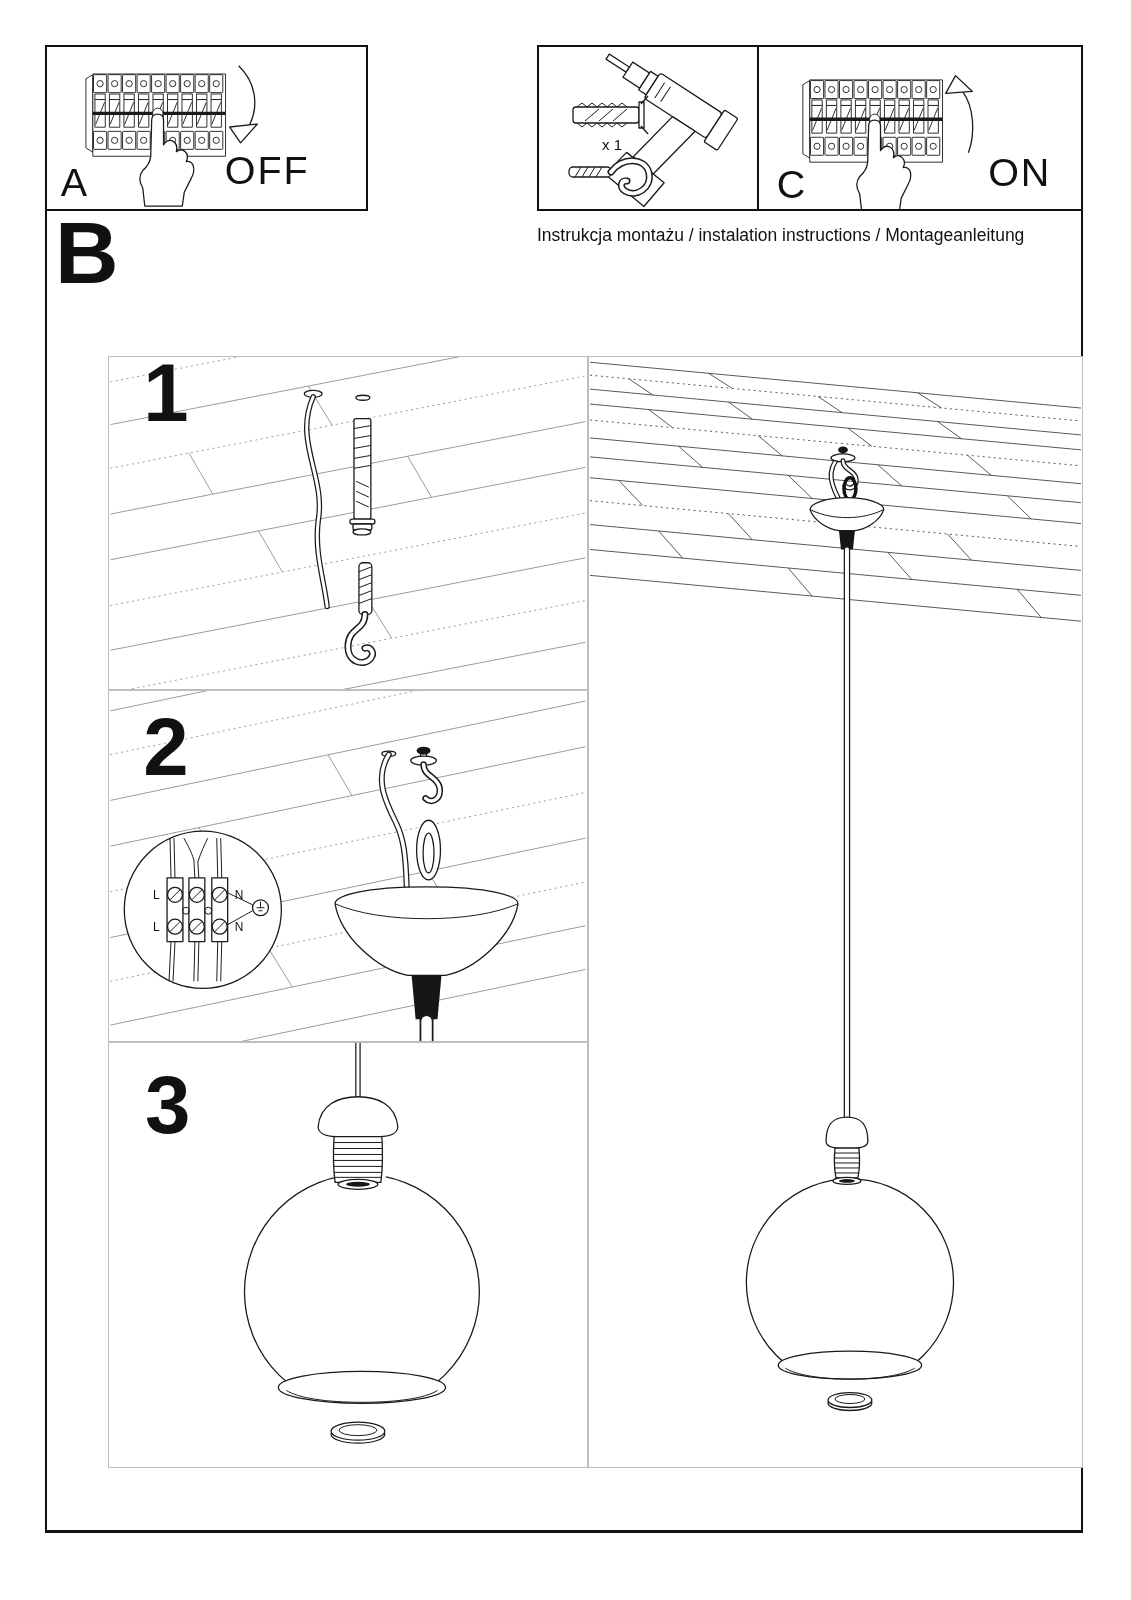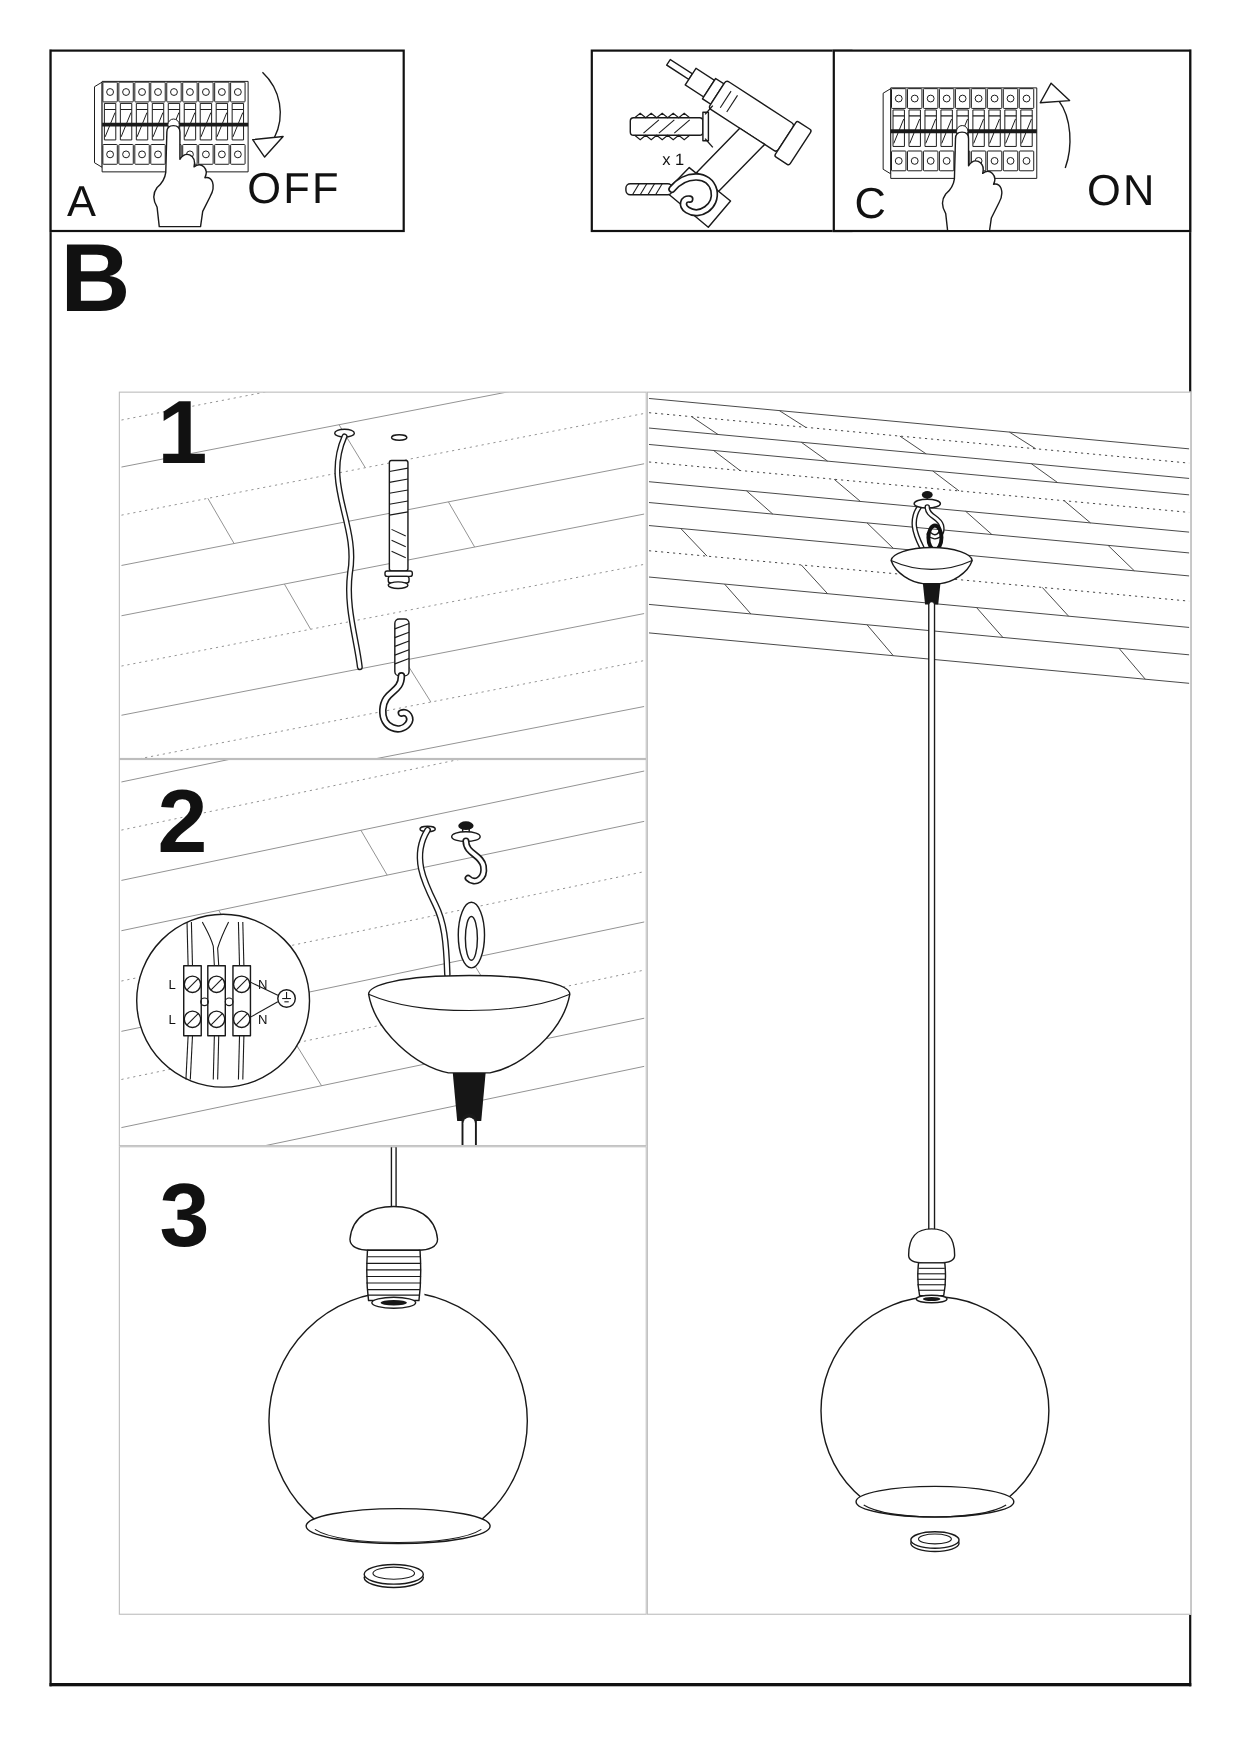--- a/index.html
+++ b/index.html
@@ -128,20 +128,21 @@
     <g>
       <path class="ln" stroke-width="2.4" d="M212,106 C219,87 218,60 206,44"></path>
       <polygon class="wh" stroke-width="2" points="199,28 216,44 189,46"></polygon>
     </g>
     <text x="232" y="140" font-size="40" letter-spacing="2">ON</text>
     <text x="18" y="152" font-size="40">C</text>
   </svg>
 </div>
 
 <div id="header-text">
+  <div>Instrukcja montażu / instalation instructions / Montageanleitung</div>
 </div>
 
 <div class="abs bigletter" style="left:55px;top:218px;">B</div>
 
 <div class="panel" style="left:108px;top:356px;width:480px;height:334px;">
   <svg viewBox="0 0 480 334">
     <g>
         <line x1="1" y1="25" x2="479" y2="-68" stroke="#8a8a8a" stroke-width="0.85" stroke-dasharray="2 3.5"></line>
         <line x1="1" y1="68" x2="479" y2="-25" stroke="#8a8a8a" stroke-width="0.85"></line>
         <line x1="1" y1="112" x2="479" y2="19" stroke="#8a8a8a" stroke-width="0.85" stroke-dasharray="2 3.5"></line>

